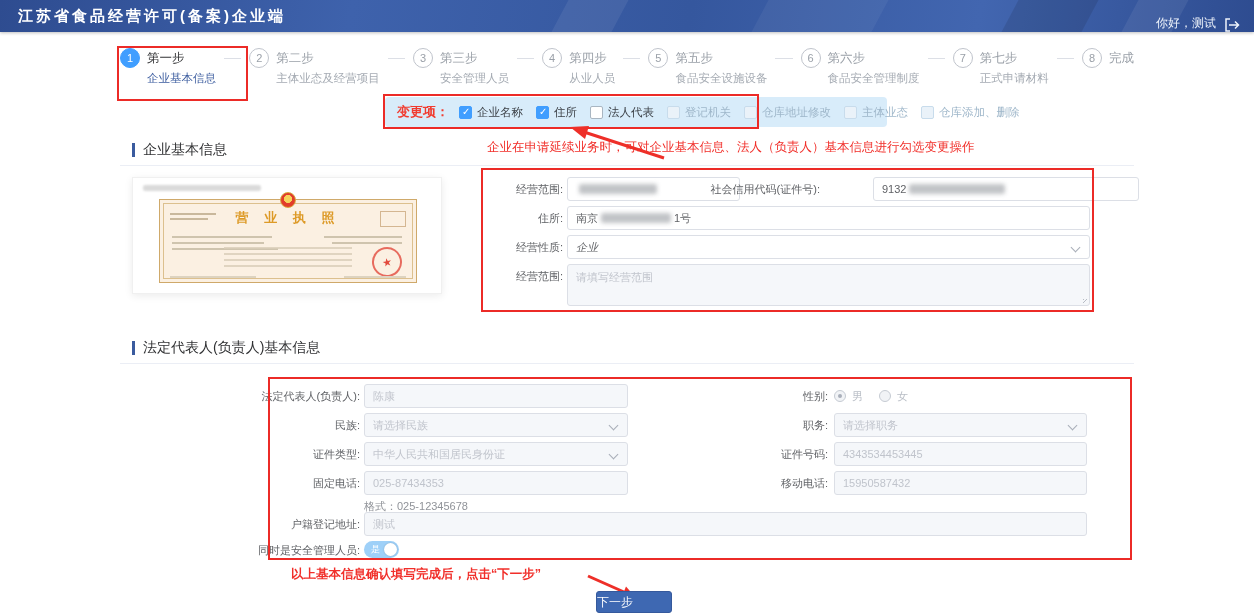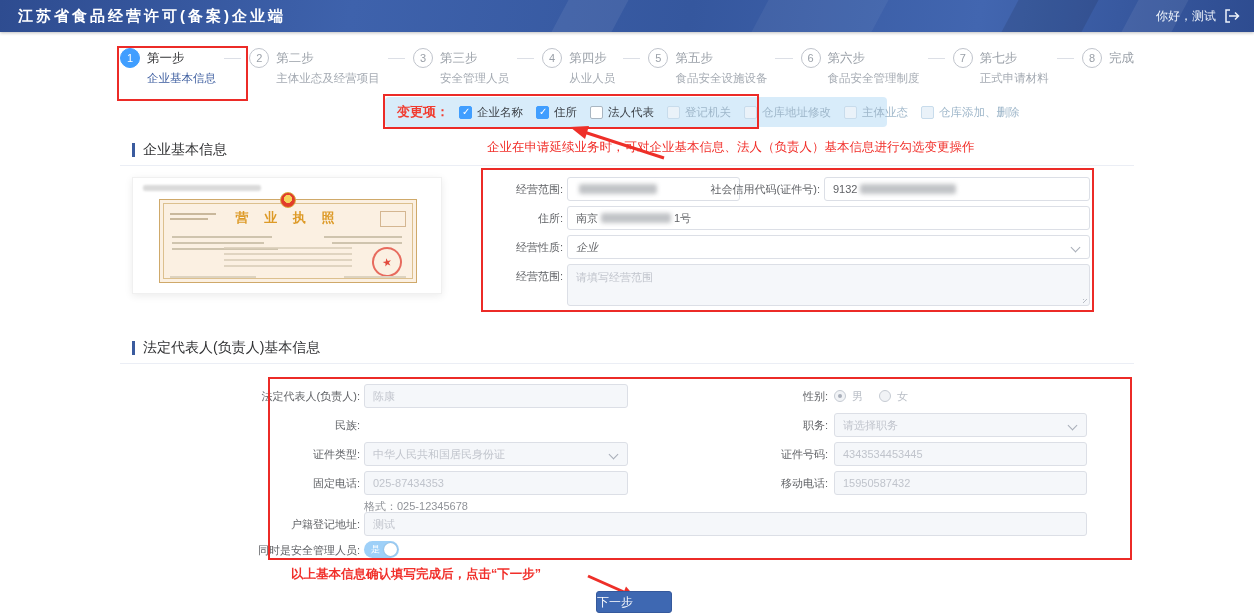--- a/index.html
+++ b/index.html
@@ -11,21 +11,21 @@
   .app-header { position:absolute; left:0; top:0; width:1254px; height:32px;
     background:linear-gradient(100deg,#2e4c90 0%,#3e62ac 28%,#35579e 55%,#4266b0 78%,#2e4c90 100%);
     box-shadow:0 1px 3px rgba(0,0,0,.25); z-index:5; }
   .hdr-deco { position:absolute; inset:0; overflow:hidden; pointer-events:none; }
   .hdr-deco i { position:absolute; background:rgba(255,255,255,.07); transform:skewX(-28deg); }
   .hdr-deco .d1 { left:560px; top:-4px; width:60px; height:40px; }
   .hdr-deco .d2 { left:760px; top:-4px; width:120px; height:40px; background:rgba(255,255,255,.05);}
   .hdr-deco .d3 { left:1010px; top:-4px; width:80px; height:40px; background:rgba(0,0,0,.10);}
   .hdr-deco .d4 { left:1130px; top:-4px; width:50px; height:40px; }
   .app-title { position:absolute; left:18px; top:7px; color:#fff; font-size:15px; font-weight:bold; letter-spacing:3px; }
-  .hdr-right { position:absolute; right:14px; top:0; height:32px; display:flex; align-items:center; gap:8px; color:#eef3fb; font-size:12px; }
+  .hdr-right { position:absolute; right:14px; top:0; height:32px; display:flex; align-items:flex-end; gap:8px; color:#eef3fb; font-size:12px; }
 
   
   .steps { position:absolute; left:120px; top:48px; width:1014px; display:flex; align-items:flex-start; }
   .step { display:flex; align-items:flex-start; cursor:default; }
   .scircle { width:20px; height:20px; border-radius:50%; border:1px solid #c0c4cc; color:#9aa0a8; background:#fff;
     font-size:11px; display:flex; align-items:center; justify-content:center; flex:none; }
   .scircle.active { background:#409eff; border-color:#409eff; color:#fff; }
   .stexts { display:flex; flex-direction:column; margin-left:7px;justify-content:center; }
   .stitle { font-size:12.5px; color:#9aa0a8; line-height:20px; white-space:nowrap; }
   .stitle.active { color:#303133; }
@@ -241,21 +241,21 @@
         </div>
       <div class="lic-line" style="left:10px; bottom:4px; width:86px; background:#ddd3c0;"></div>
       <div class="lic-line" style="right:10px; bottom:4px; width:62px; background:#ddd3c0;"></div>
     </div>
   </div>
 
   <span class="flabel" style="left:437px; top:177px; width:126px;">经营范围:</span>
   <div class="fctrl" style="left:567px; top:177px; width:173px;"><span class="blur-bar" style="width:78px;"></span></div>
 
   <span class="flabel" style="left:664px; top:177px; width:156px;">社会信用代码(证件号):</span>
-  <div class="fctrl" style="left:824px; top:177px; width:266px;"><span>9132</span><span class="blur-bar" style="width:96px;"></span></div>
+  <div class="fctrl" style="left:873px; top:177px; width:266px;"><span>9132</span><span class="blur-bar" style="width:96px;"></span></div>
 
   <span class="flabel" style="left:437px; top:206px; width:126px;">住所:</span>
   <div class="fctrl" style="left:567px; top:206px; width:523px;"><span>南京</span><span class="blur-bar" style="width:70px;"></span><span>1号</span></div>
 
   <span class="flabel" style="left:437px; top:235px; width:126px;">经营性质:</span>
   <div class="fctrl" style="left:567px; top:235px; width:523px;font-style:italic;"><span>企业</span><span class="chev"></span></div>
 
   <span class="flabel" style="left:437px; top:264px; width:126px;">经营范围:</span>
   <div class="fctrl dis tall" style="left:567px; top:264px; width:523px;"><span>请填写经营范围</span></div>
 
@@ -269,20 +269,21 @@
   <div class="fctrl dis" style="left:364px; top:384px; width:264px;"><span>陈康</span></div>
   <span class="flabel" style="left:680px; top:384px; width:148px;">性别:</span>
   <div class="rrow" style="left:834px; top:384px;">
     <span class="radio sel"></span>
       <span class="rlabel">男</span>
     <span class="radio"></span>
       <span class="rlabel">女</span>
   </div>
 
   <span class="flabel" style="left:210px; top:413px; width:150px;">民族:</span>
+  <div class="fctrl dis" style="left:364px; top:413px; width:264px;"><span>请选择民族</span><span class="chev"></span></div>
   <span class="flabel" style="left:680px; top:413px; width:148px;">职务:</span>
   <div class="fctrl dis" style="left:834px; top:413px; width:253px;"><span>请选择职务</span><span class="chev"></span></div>
 
   <span class="flabel" style="left:210px; top:442px; width:150px;">证件类型:</span>
   <div class="fctrl dis" style="left:364px; top:442px; width:264px;"><span>中华人民共和国居民身份证</span><span class="chev"></span></div>
   <span class="flabel" style="left:680px; top:442px; width:148px;">证件号码:</span>
   <div class="fctrl dis" style="left:834px; top:442px; width:253px;"><span>4343534453445</span></div>
 
   <span class="flabel" style="left:210px; top:471px; width:150px;">固定电话:</span>
   <div class="fctrl dis" style="left:364px; top:471px; width:264px;"><span>025-87434353</span></div>

